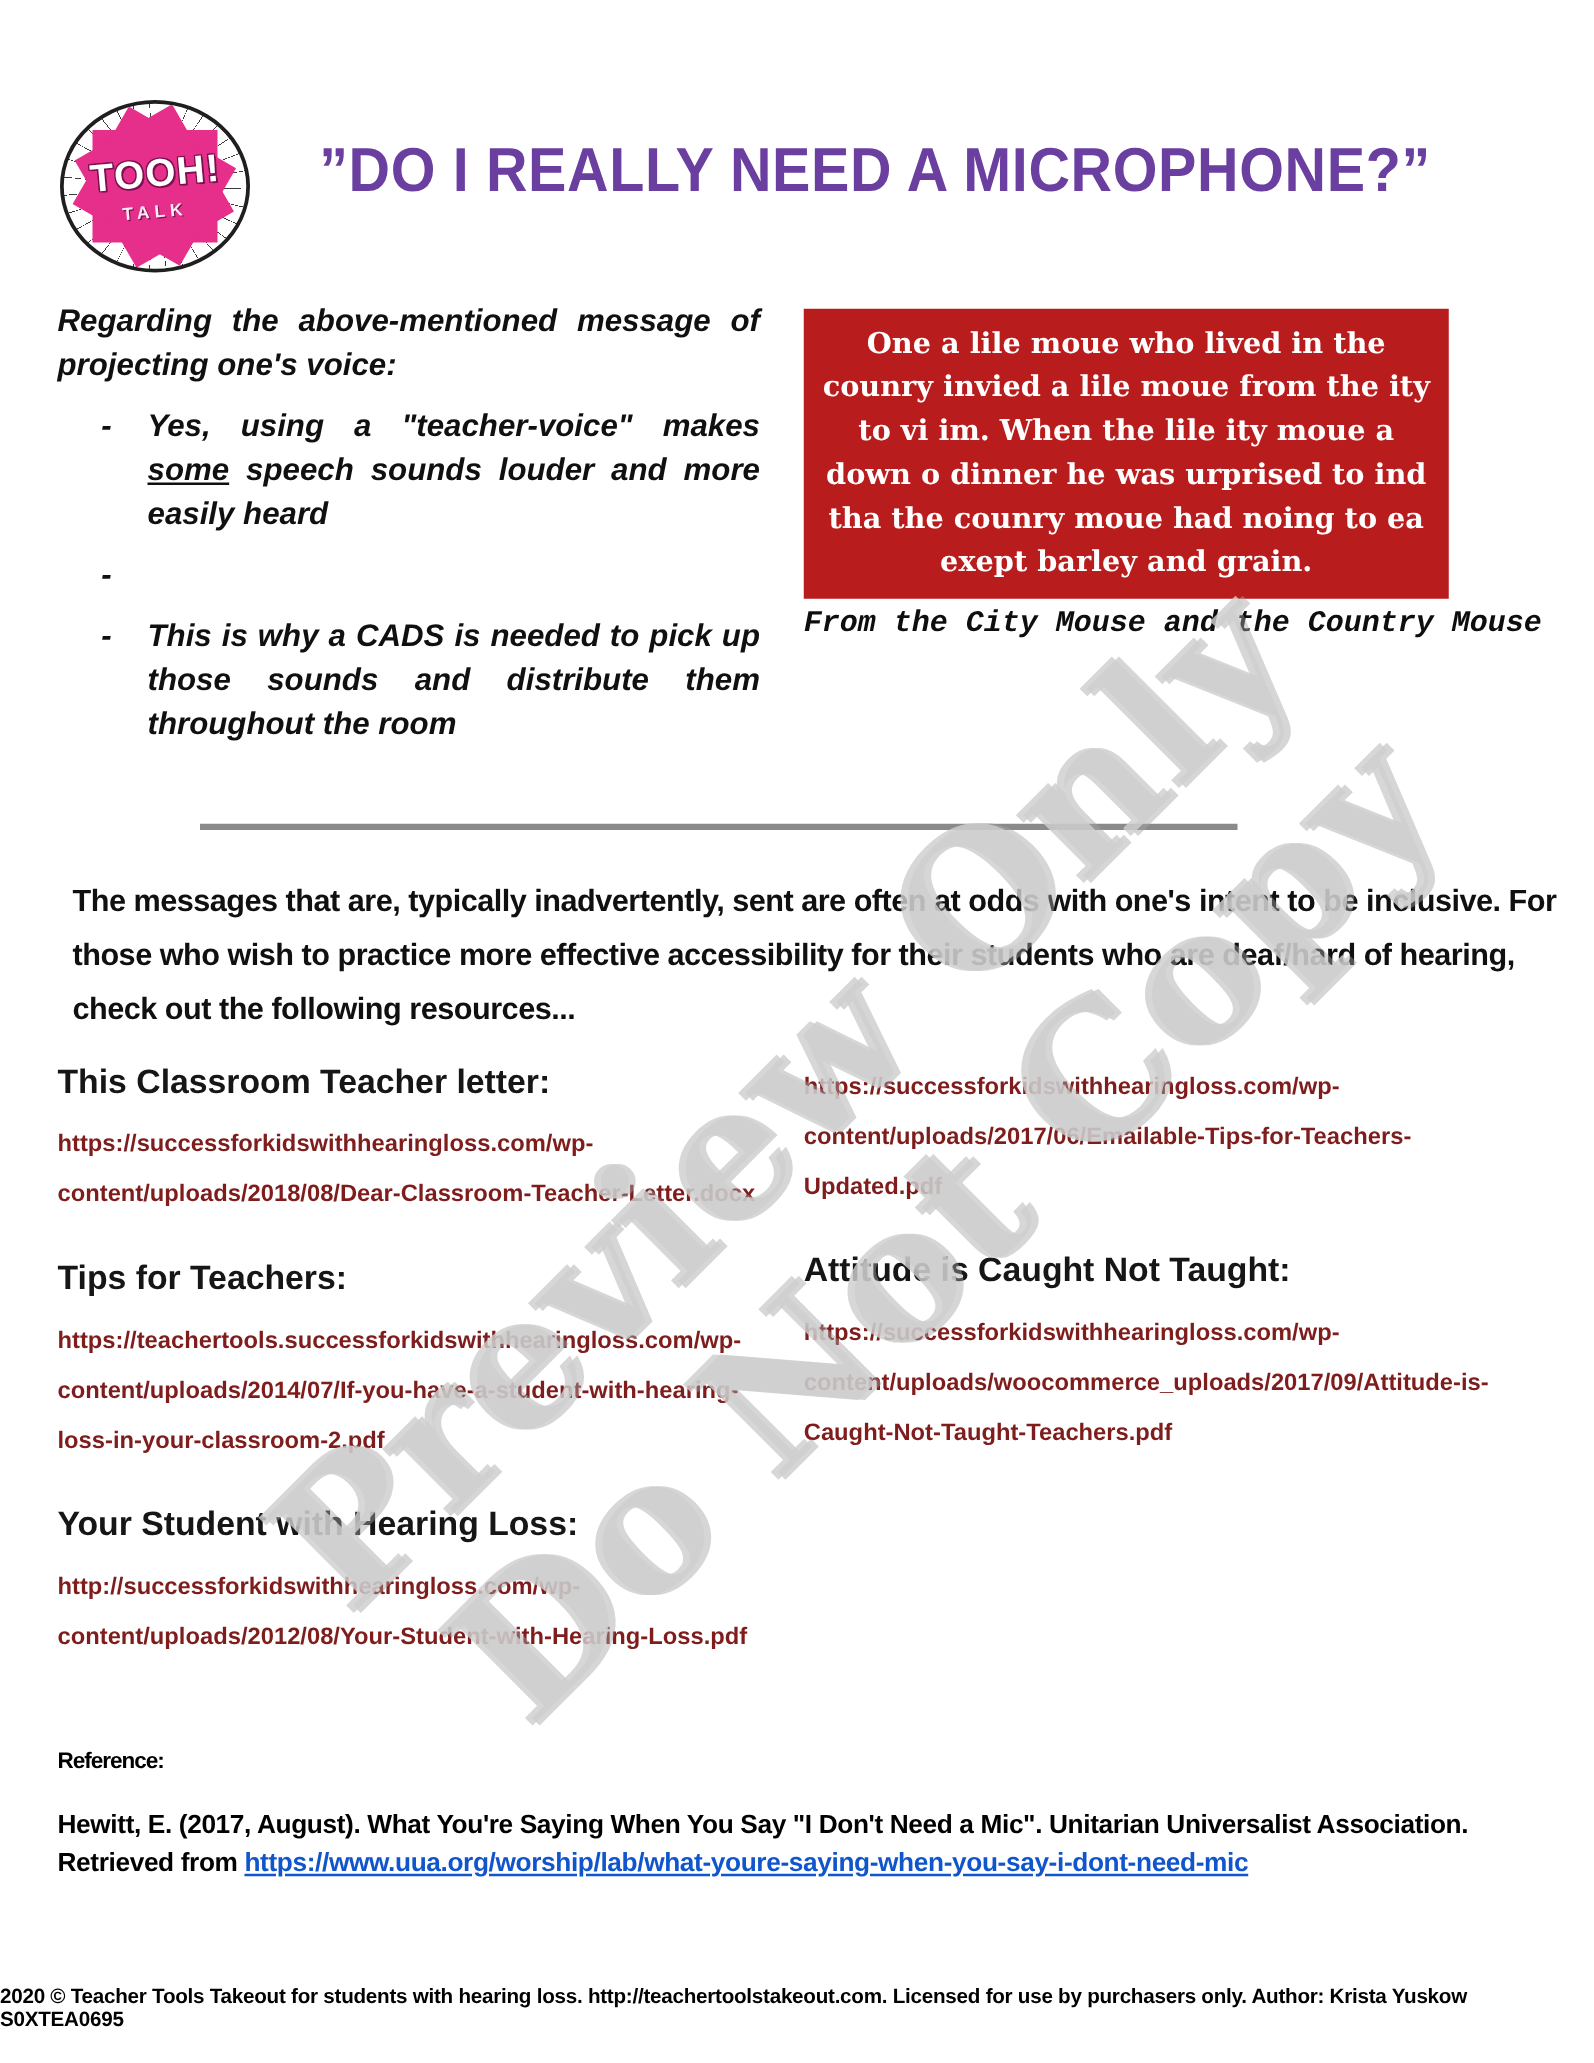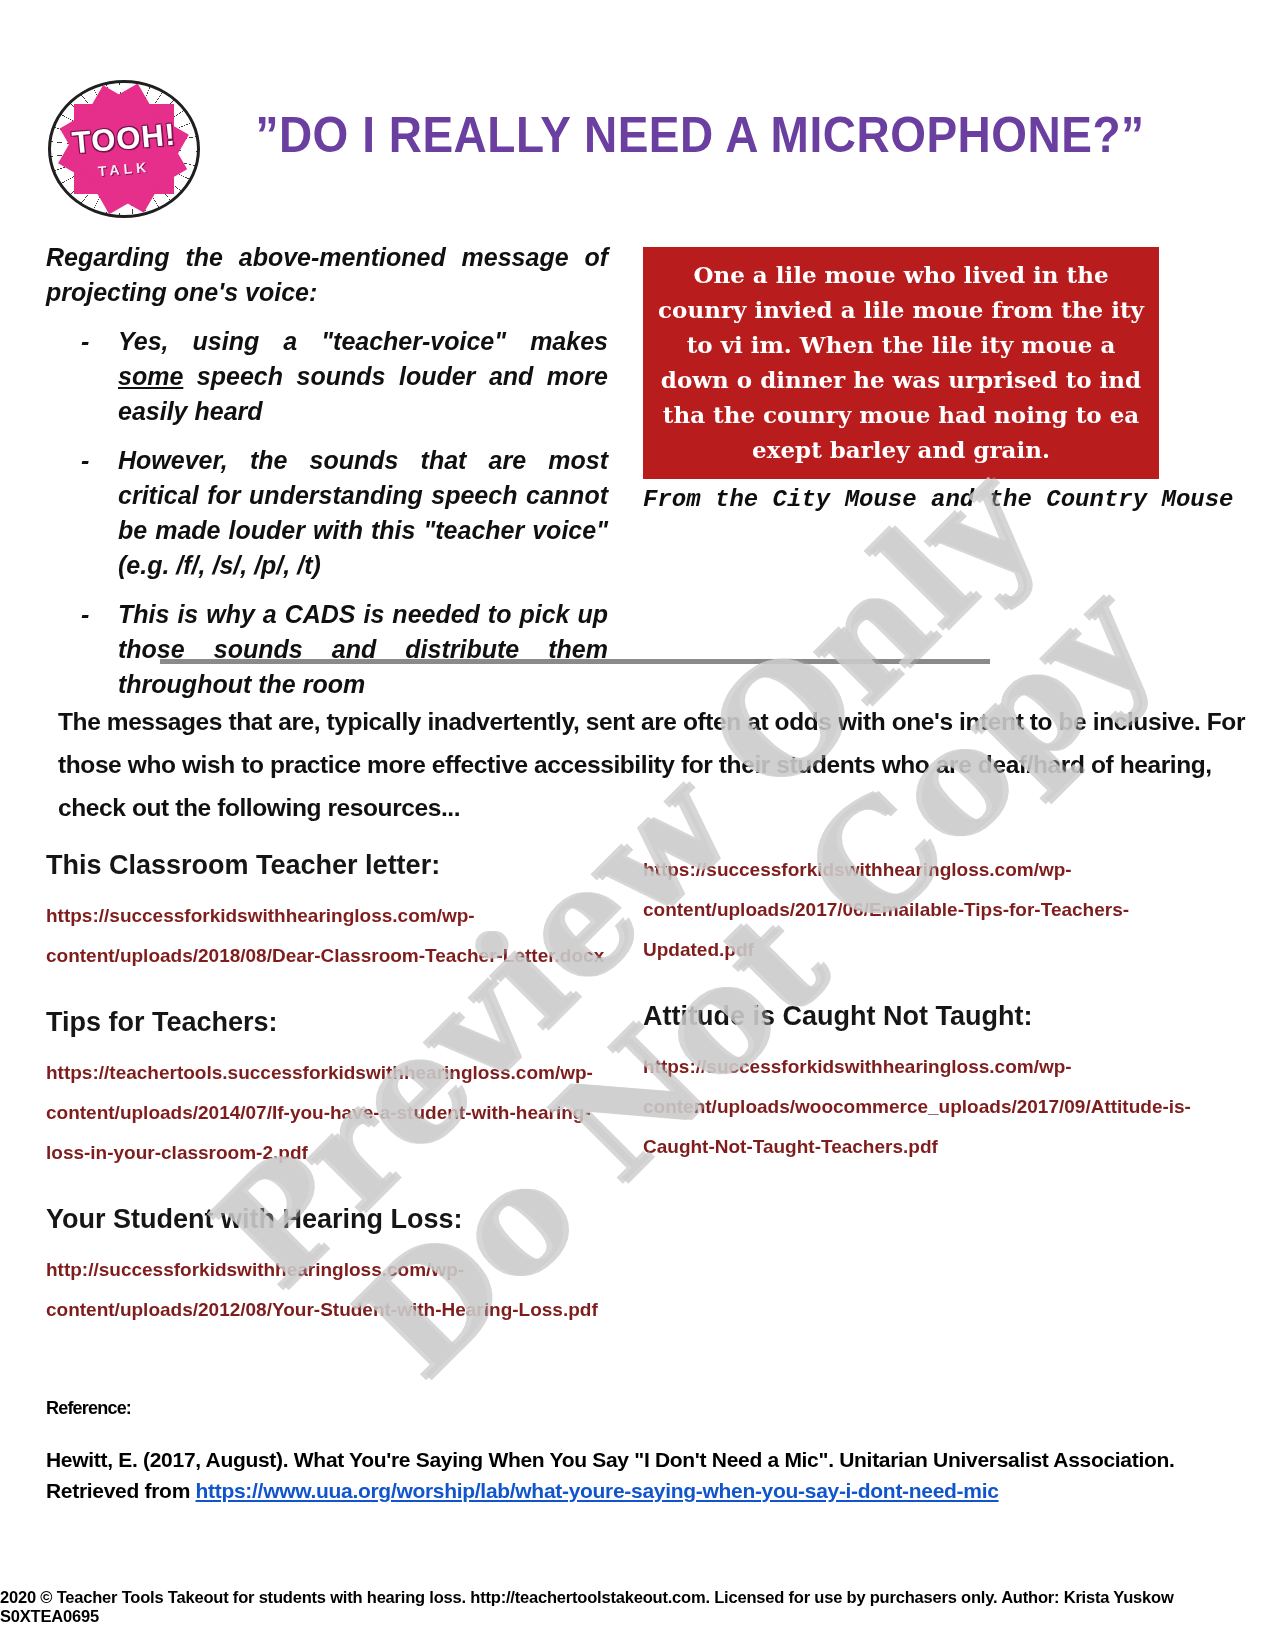--- a/index.html
+++ b/index.html
@@ -144,21 +144,20 @@
   <div class="intro">
     <div class="lead">Regarding the above-mentioned message of projecting one's voice:</div>
 
     <div class="bullet">
       <span class="dash">-</span>
       <span class="btxt"><span>Yes, using a "teacher-voice" makes </span><span class="u">some</span><span> speech sounds louder and more easily heard</span></span>
     </div>
 
     <div class="bullet">
       <span class="dash">-</span>
-      <span class="btxt">However, the sounds that are most critical for understanding speech cannot be made louder with this "teacher voice" (e.g. /f/, /s/, /p/, /t)</span>
     </div>
 
     <div class="bullet">
       <span class="dash">-</span>
       <span class="btxt">This is why a CADS is needed to pick up those sounds and distribute them throughout the room</span>
     </div>
   </div>
 
   <div class="quote-box">
     <div class="quote-text">One a lile moue who lived in the counry invied a lile moue from the ity to vi im. When the lile ity moue a down o dinner he was urprised to ind tha the counry moue had noing to ea exept barley and grain.</div>

